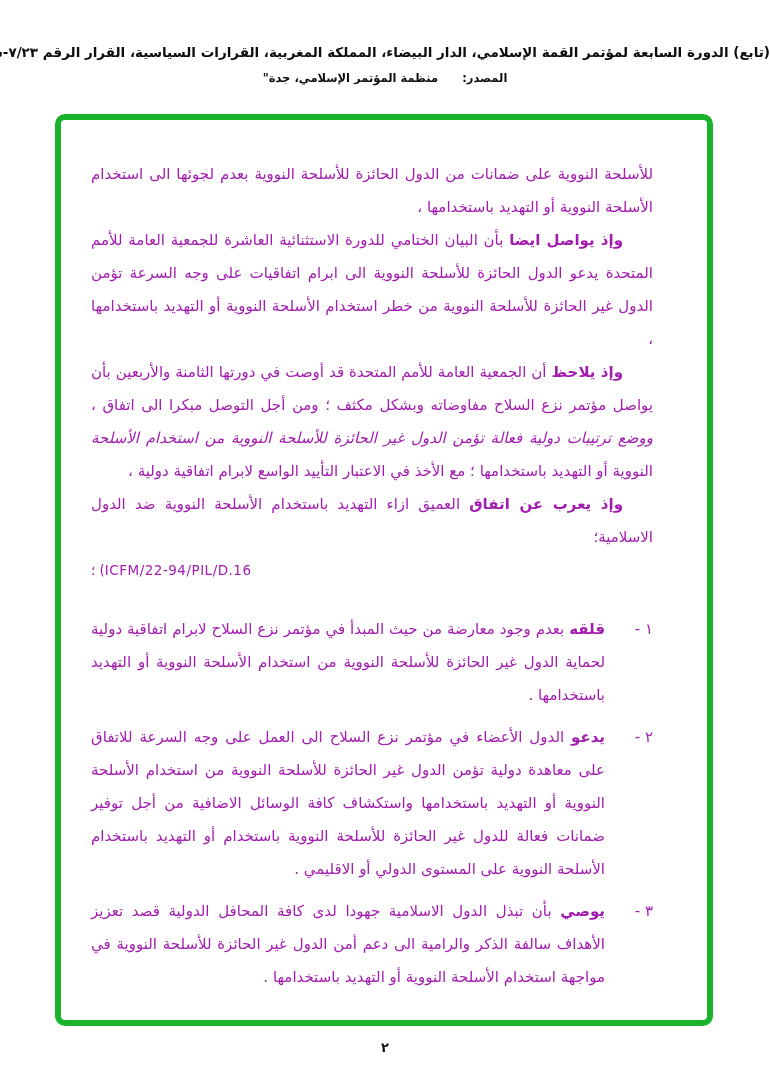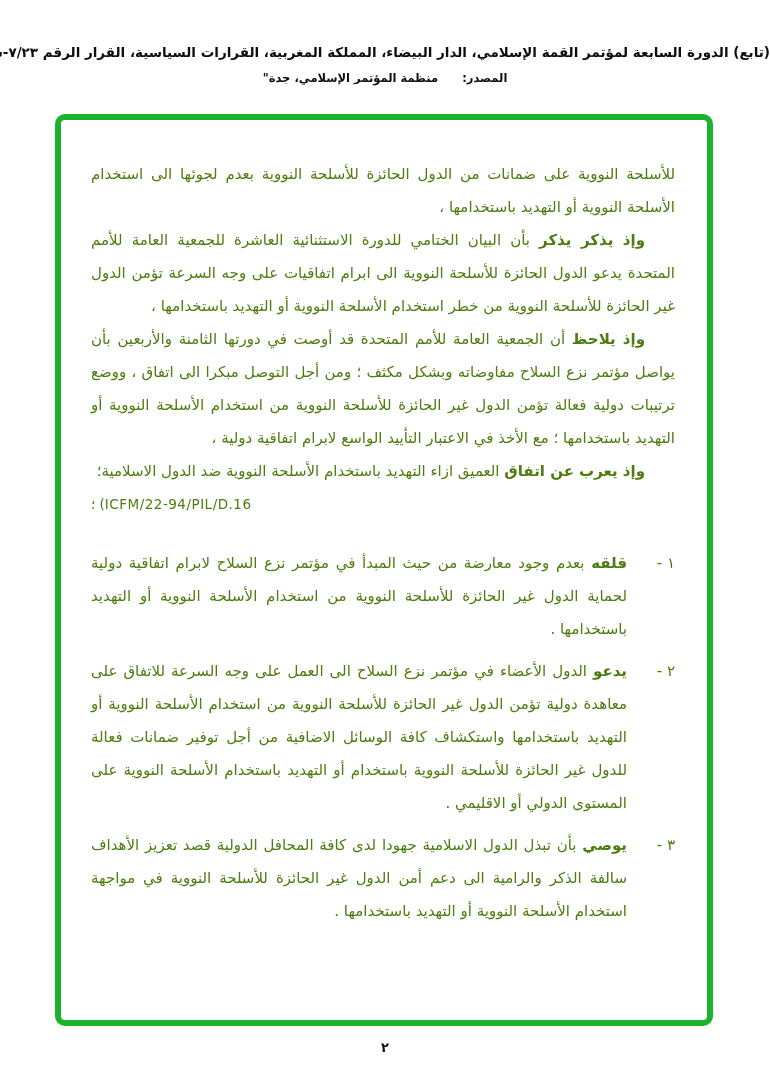--- a/index.html
+++ b/index.html
@@ -51,27 +51,27 @@
     border: 6px solid #1cb32c;
     border-radius: 10px;
     overflow: hidden;
     background: #ffffff;
   }
   .content {
     direction: rtl;
     text-align: justify;
     font-size: 15px;
     line-height: 33px;
-    padding: 38px 32px 6px 30px;
-    color: #4d7c0f;
+    padding: 38px 54px 6px 30px;
+    color: #a21caf;
   }
   .para { margin: 0; }
   .para.indent { text-indent: 30px; }
   .lead { font-weight: bold; }
-  .it { }
+  .it { font-style: italic; }
   .ref-line {
     margin: 0 26px 0 0;
     direction: rtl;
     text-align: left;
   }
   .ltr {
     direction: ltr;
     unicode-bidi: bidi-override;
     display: inline-block;
     font-size: 13.5px;
@@ -114,21 +114,21 @@
   <div class="header-source">
     <span class="src-label">المصدر:</span>
     <span class="src-value">منظمة المؤتمر الإسلامي، جدة"</span>
   </div>
 
   <div class="frame" style="border-color: rgb(28, 179, 44);">
     <div class="content">
 
       <p class="para"><span>للأسلحة النووية على ضمانات من الدول الحائزة للأسلحة النووية بعدم لجوئها الى استخدام الأسلحة النووية أو التهديد باستخدامها ،</span></p>
 
-      <p class="para indent"><span class="lead">وإذ يذكر يذكر</span><span> بأن البيان الختامي للدورة الاستثنائية العاشرة للجمعية العامة للأمم المتحدة يدعو الدول الحائزة للأسلحة النووية الى ابرام اتفاقيات على وجه السرعة تؤمن الدول غير الحائزة للأسلحة النووية من خطر استخدام الأسلحة النووية أو التهديد باستخدامها ،</span></p>
+      <p class="para indent"><span class="lead">وإذ يواصل ايضا</span><span> بأن البيان الختامي للدورة الاستثنائية العاشرة للجمعية العامة للأمم المتحدة يدعو الدول الحائزة للأسلحة النووية الى ابرام اتفاقيات على وجه السرعة تؤمن الدول غير الحائزة للأسلحة النووية من خطر استخدام الأسلحة النووية أو التهديد باستخدامها ،</span></p>
 
       <p class="para indent"><span class="lead">وإذ يلاحظ</span><span> أن الجمعية العامة للأمم المتحدة قد أوصت في دورتها الثامنة والأربعين بأن يواصل مؤتمر نزع السلاح مفاوضاته وبشكل مكثف ؛ ومن أجل التوصل مبكرا الى اتفاق ، </span><span class="it">ووضع ترتيبات دولية فعالة تؤمن الدول غير الحائزة للأسلحة النووية من استخدام الأسلحة</span><span> النووية أو التهديد باستخدامها ؛ مع الأخذ في الاعتبار التأييد الواسع لابرام اتفاقية دولية ،</span></p>
 
       <p class="para indent"><span class="lead">وإذ يعرب عن اتفاق</span><span> العميق ازاء التهديد باستخدام الأسلحة النووية ضد الدول الاسلامية؛</span></p>
 
 
       <p class="ref-line"><span class="ltr">؛ (ICFM/22-94/PIL/D.16</span></p>
 
       <div class="list">
 

